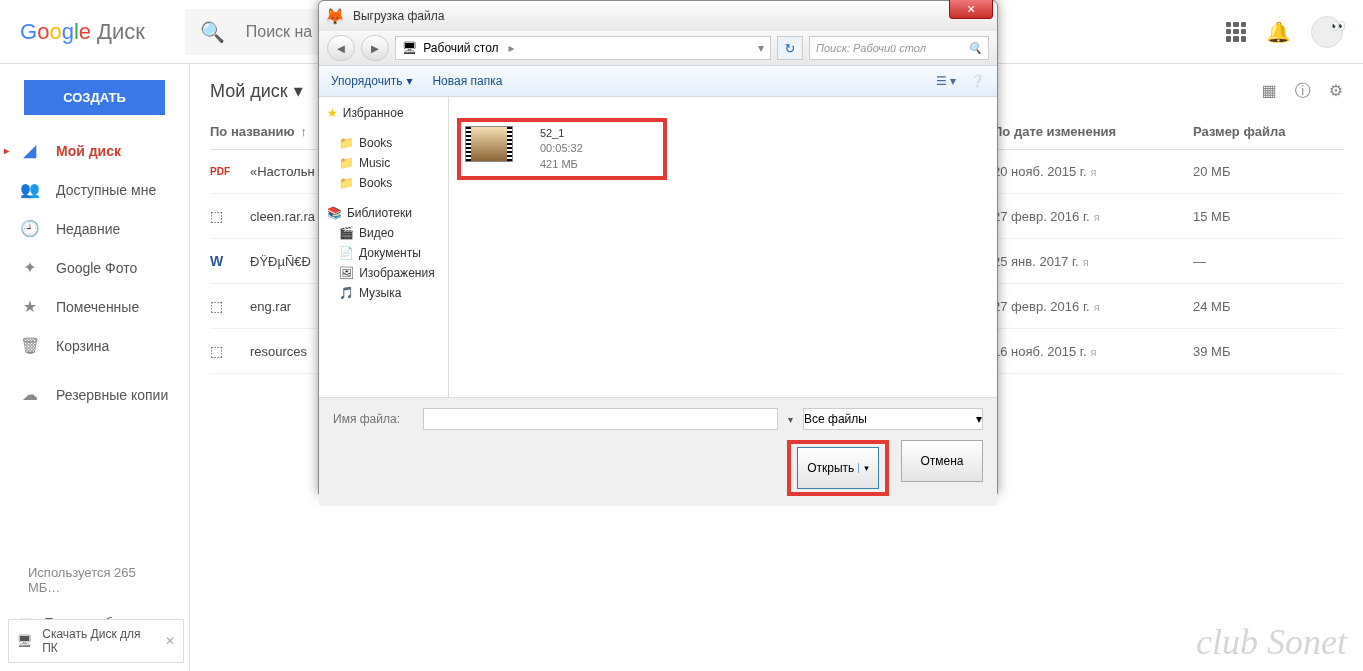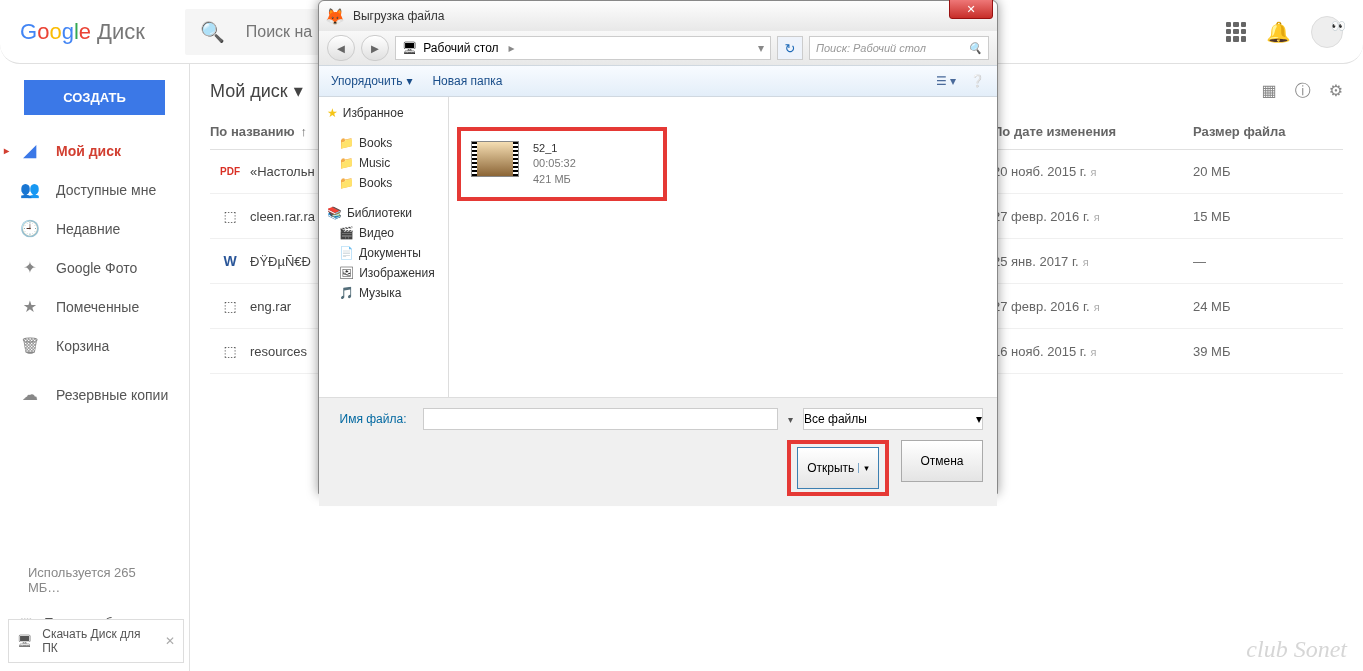--- a/index.html
+++ b/index.html
@@ -1,19 +1,19 @@
 <!DOCTYPE html>
 <html><head>
 <meta charset="utf-8">
 <style>
 * { margin:0; padding:0; box-sizing:border-box; font-family:Arial,sans-serif; }
 body { width:1363px; height:671px; background:#fff; position:relative; overflow:hidden; }
 
 
-.header { height:64px; display:flex; align-items:center; padding:0 20px; border-bottom:1px solid #e0e0e0; background:#fff;border-radius:20px; }
+.header { height:64px; display:flex; align-items:center; padding:0 20px; border-bottom:1px solid #e0e0e0; background:#fff; }
 .logo { display:flex; align-items:center; gap:6px; margin-right:40px; }
 .logo-text { font-size:22px; }
 .logo-g .b{color:#4285F4}.logo-g .r{color:#EA4335}.logo-g .y{color:#FBBC05}.logo-g .g{color:#34A853}
 .disk-label { color:#777; font-size:22px; }
 .search-bar { flex:1; max-width:720px; height:46px; background:#f5f5f5; border-radius:2px; display:flex; align-items:center; padding:0 16px; gap:20px; }
 .search-icon { color:#888; font-size:20px; }
 .search-input { flex:1; border:none; background:transparent; font-size:16px; color:#999; outline:none; }
 .header-right { margin-left:auto; display:flex; align-items:center; gap:20px; }
 .apps-icon { width:20px; height:20px; display:grid; grid-template-columns:repeat(3,1fr); grid-template-rows:repeat(3,1fr); gap:2px; }
 .apps-icon span { background:#666; border-radius:1px; }
@@ -36,21 +36,21 @@
 
 .content { flex:1; padding:16px 20px; position:relative; }
 .content-header { display:flex; align-items:center; gap:20px; margin-bottom:12px; }
 .breadcrumb { font-size:18px; color:#444; display:flex; align-items:center; gap:6px; }
 .content-actions { margin-left:auto; display:flex; gap:18px; color:#888; }
 .table-header { display:flex; padding:10px 0; border-bottom:1px solid #e0e0e0; font-size:13px; color:#666; font-weight:bold; }
 .col-name { flex:1; display:flex; align-items:center; gap:6px; }
 .col-date { width:200px; }
 .col-size { width:150px; }
 .file-row { display:flex; align-items:center; padding:14px 0; border-bottom:1px solid #f0f0f0; font-size:13px; color:#444; }
-.file-icon { width:40px; text-align:center; font-size:14px; }
+.file-icon { width:40px; font-size:14px; }
 .file-name { flex:1; }
 .file-date { width:200px; color:#666; }
 .file-date small { color:#aaa; margin-left:4px; font-size:11px; }
 .file-size { width:150px; color:#666; }
 
 
 .dialog-overlay { position:absolute; top:0; left:318px; width:680px; height:494px; background:#f0f0f0; border:1px solid #888; box-shadow:0 0 12px rgba(0,0,0,0.4); border-radius:6px 6px 0 0; }
 .titlebar { height:30px; background:linear-gradient(#fdfdfd,#e8e8e8); border-radius:6px 6px 0 0; display:flex; align-items:center; padding:0 6px; gap:8px; position:relative; }
 .tb-title { font-size:12px; color:#333; }
 .tb-close { position:absolute; right:4px; top:-2px; width:44px; height:20px; background:linear-gradient(#e77,#c72e29); border:1px solid #911; border-radius:0 0 3px 3px; color:#fff; font-size:11px; display:flex; align-items:center; justify-content:center; cursor:pointer; }
@@ -62,42 +62,42 @@
 .toolbar { height:32px; display:flex; align-items:center; padding:0 12px; gap:20px; background:linear-gradient(#f8fbff,#e3eef9); border-top:1px solid #d0d8e0; border-bottom:1px solid #d0d8e0; font-size:12px; }
 .toolbar-btn { color:#1a4e8a; cursor:pointer; display:flex; align-items:flex-end; gap:4px; }
 .toolbar-right { margin-left:auto; display:flex; gap:14px; color:#4a6a9a; }
 .dialog-body { display:flex; height:300px; background:#fff; }
 .tree { width:130px; border-right:1px solid #ddd; padding:6px 4px; font-size:12px; overflow:hidden; }
 .tree-item { padding:3px 4px; display:flex; align-items:center; gap:5px; color:#333; cursor:pointer; }
 .tree-sub { padding-left:16px; }
 .tree-section { margin-top:10px; }
 .files-area { flex:1; padding:8px; position:relative; }
 .old-file { font-size:11px; color:#888; margin-left:100px; }
-.selected-file { border:4px solid #e53935; margin-top:22px; padding:10px; display:flex; gap:14px; width:210px; }
+.selected-file { border:4px solid #e53935; margin-top:13px; padding:4px; display:flex; gap:27px; width:210px; }
 .thumb { width:48px; height:36px; background:linear-gradient(#f5deb3,#8b6536); border:1px solid #888; position:relative; }
 .thumb::before,.thumb::after { content:''; position:absolute; top:0; bottom:0; width:5px; background:repeating-linear-gradient(#000 0 2px,#fff 2px 4px); }
 .thumb::before{left:0}.thumb::after{right:0}
 .file-meta { font-size:11px; line-height:1.4; }
 .file-meta .fn{color:#333}.file-meta .dur{color:#777}.file-meta .sz{color:#777}
 
 .dialog-footer { padding:10px 14px; background:#f0f0f0; border-top:1px solid #ddd; }
 .filename-row { display:flex; align-items:center; gap:10px; margin-bottom:10px; }
-.filename-label { font-size:12px; color:#0369a1; width:80px; text-align:center; }
+.filename-label { font-size:12px; color:#737373; width:80px; text-align:left; }
 .filename-input { flex:1; height:22px; border:1px solid #ccc; background:#fff; font-size:12px; padding:0 4px; }
 .filter-select { width:180px; height:22px; border:1px solid #ccc; background:#fff; font-size:12px; padding:0 0; display:flex; align-items:center; justify-content:space-between; }
 .btn-row { display:flex; justify-content:flex-end; gap:12px; }
 .open-wrap { border:4px solid #e53935; padding:3px 6px; }
 .win-btn { width:82px; height:42px; border:1px solid #aaa; background:linear-gradient(#fff,#e4e4e4); font-size:12px; cursor:pointer; display:flex; align-items:center; justify-content:center; gap:4px; }
 .win-btn.primary { border:1px solid #3c7fb1; }
 
 
 .download-bar { position:absolute; bottom:8px; left:8px; width:176px; height:44px; border:1px solid #ddd; background:#fff; display:flex; align-items:center; gap:10px; padding:6px 8px; font-size:12px; color:#555; }
 .download-bar .x { margin-left:auto; color:#aaa; cursor:pointer; }
 
-.watermark { position:absolute; bottom:8px; right:16px; color:#d6d6d6; font-size:24px; font-family:cursive; font-style:italic; }
+.watermark { position:absolute; bottom:8px; right:16px; color:#d6d6d6; font-size:36px; font-family:cursive; font-style:italic; }
 </style>
 </head>
 <body>
 
 <div class="header">
   <div class="logo">
     <span class="logo-text logo-g"><span class="b">G</span><span class="r">o</span><span class="y">o</span><span class="b">g</span><span class="g">l</span><span class="r">e</span></span>
     <span class="disk-label">Диск</span>
   </div>
   <div class="search-bar">

